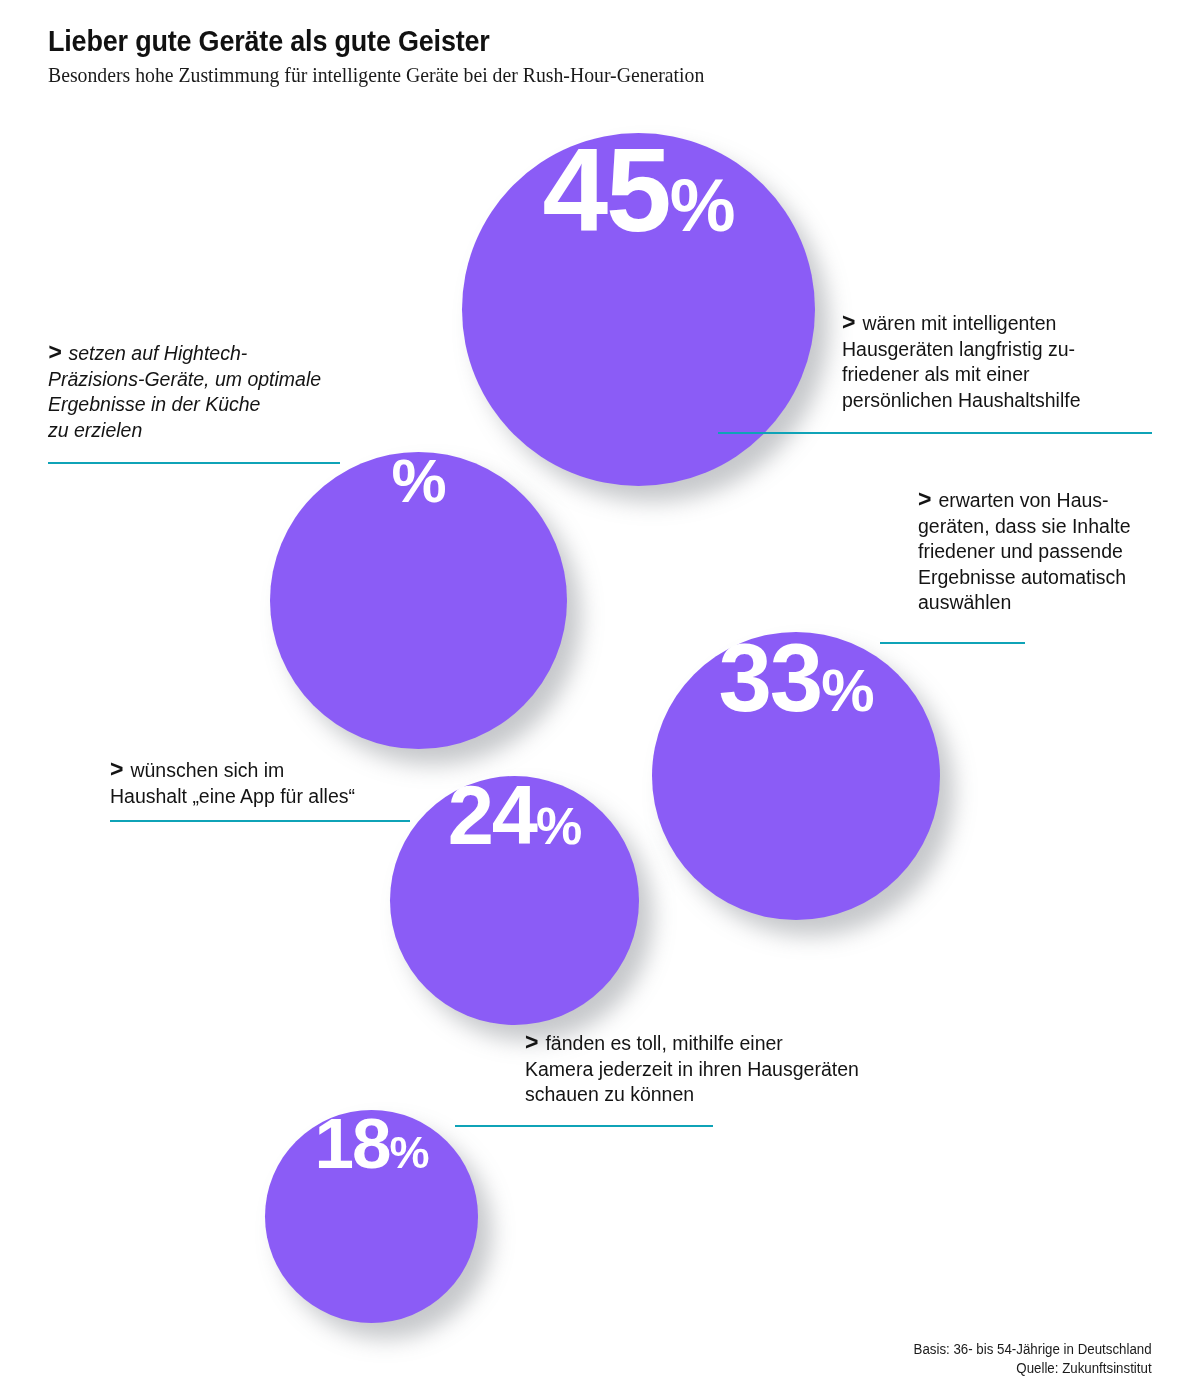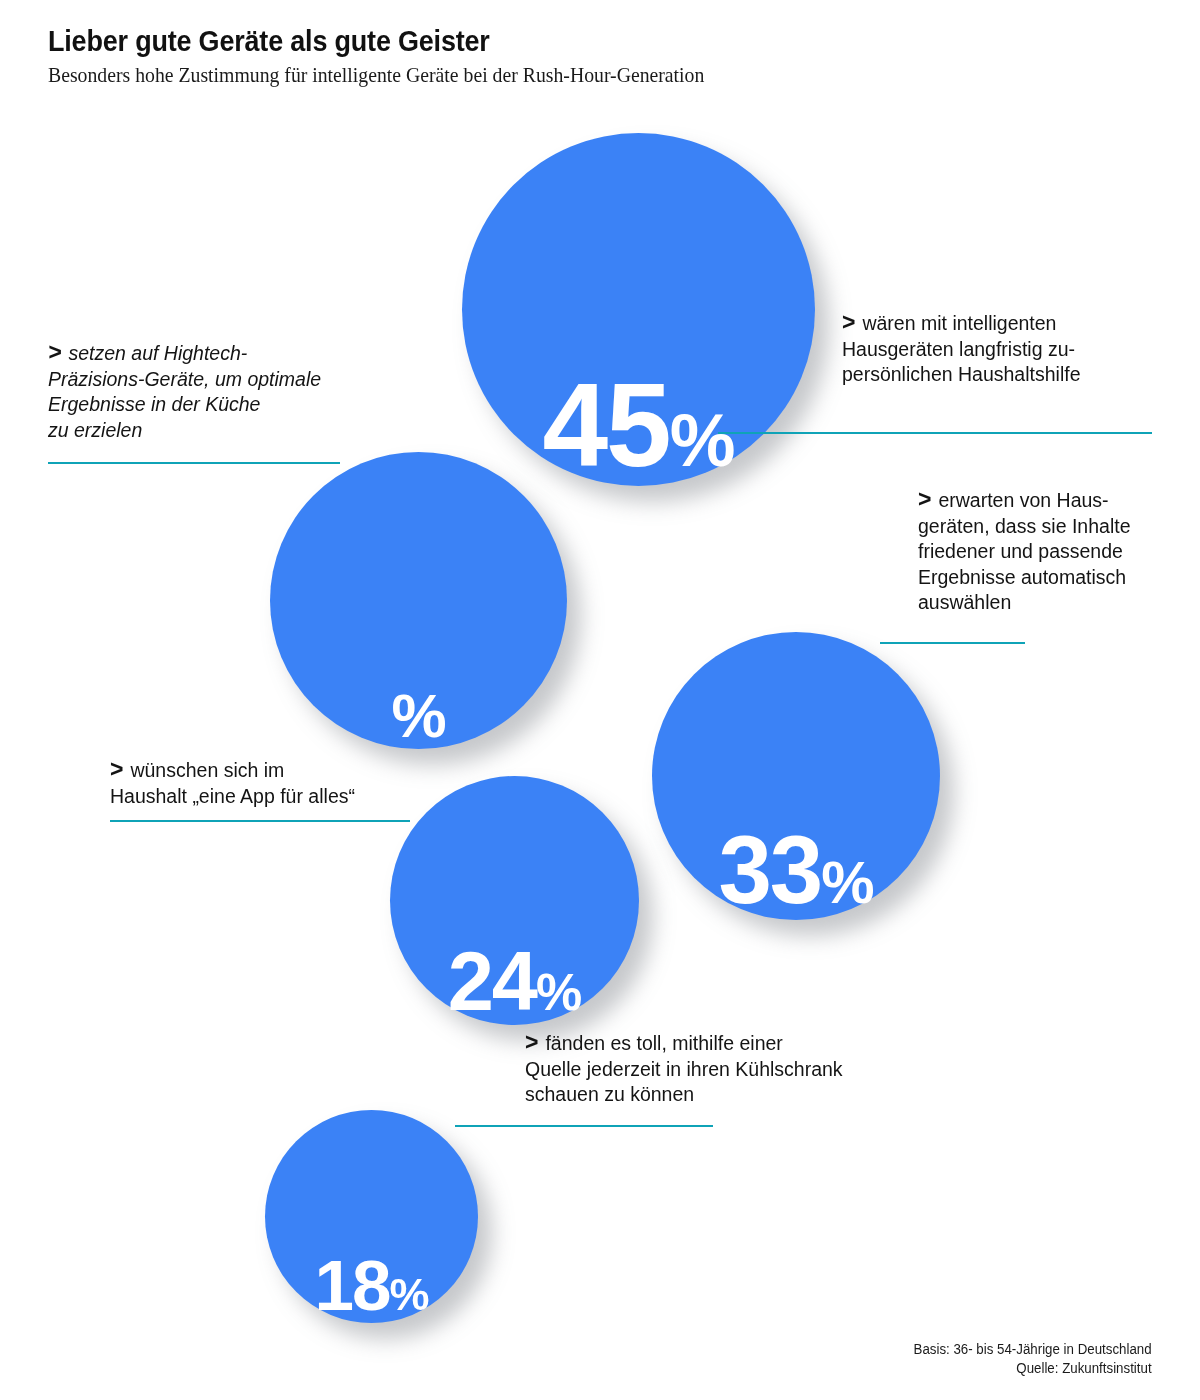--- a/index.html
+++ b/index.html
@@ -50,24 +50,24 @@
     margin-top: 4px;
     transform: scaleX(0.94);
     transform-origin: left center;
     white-space: nowrap;
   }
 
   
   .bubble {
     position: absolute;
     border-radius: 50%;
-    background: #3b82f6;
+    background: #8b5cf6;
     box-shadow: 14px 16px 22px rgba(120,125,130,0.42);
     display: flex;
-    align-items: flex-end;
+    align-items: flex-start;
     justify-content: center;
   }
   .bubble .pct {
     color: #ffffff;
     font-family: "Liberation Sans", sans-serif;
     font-weight: bold;
     letter-spacing: -2px;
     line-height: 1;
     display: flex;
     align-items: baseline;
@@ -156,20 +156,21 @@
   <div class="bubble" style="left:265px; top:1110px; width:213px; height:213px;">
     <div class="pct" style="font-size:71px;">
       <span>18</span>
         <span class="sym" style="font-size:45px;">%</span>
     </div>
   </div>
 
   <div class="note right-note" style="left:842px; top:310px; width:300px;">
     <span class="txt"><span class="chev">&gt;</span><span>wären mit intelligenten</span></span>
     <span class="txt">Hausgeräten langfristig zu-</span>
+    <span class="txt">friedener als mit einer</span>
     <span class="txt">persönlichen Haushaltshilfe</span>
   </div>
   <div class="rule" style="left:718px; top:432px; width:434px;"></div>
 
   <div class="note" style="left:48px; top:340px; width:330px;font-style:italic;">
     <span class="txt"><span class="chev">&gt;</span><span>setzen auf Hightech-</span></span>
     <span class="txt">Präzisions-Geräte, um optimale</span>
     <span class="txt">Ergebnisse in der Küche</span>
     <span class="txt">zu erzielen</span>
   </div>
@@ -185,21 +186,21 @@
   <div class="rule" style="left:880px; top:642px; width:145px;"></div>
 
   <div class="note" style="left:110px; top:757px; width:320px;">
     <span class="txt"><span class="chev">&gt;</span><span>wünschen sich im</span></span>
     <span class="txt">Haushalt „eine App für alles“</span>
   </div>
   <div class="rule" style="left:110px; top:820px; width:300px;"></div>
 
   <div class="note" style="left:525px; top:1030px; width:420px;">
     <span class="txt"><span class="chev">&gt;</span><span>fänden es toll, mithilfe einer</span></span>
-    <span class="txt">Quelle jederzeit in ihren Kühlschrank</span>
+    <span class="txt">Kamera jederzeit in ihren Hausgeräten</span>
     <span class="txt">schauen zu können</span>
   </div>
   <div class="rule" style="left:455px; top:1125px; width:258px;"></div>
 
   <div class="footer">
     <div>Basis: 36- bis 54-Jährige in Deutschland</div>
     <div>Quelle: Zukunftsinstitut</div>
   </div>
 
 </div>

